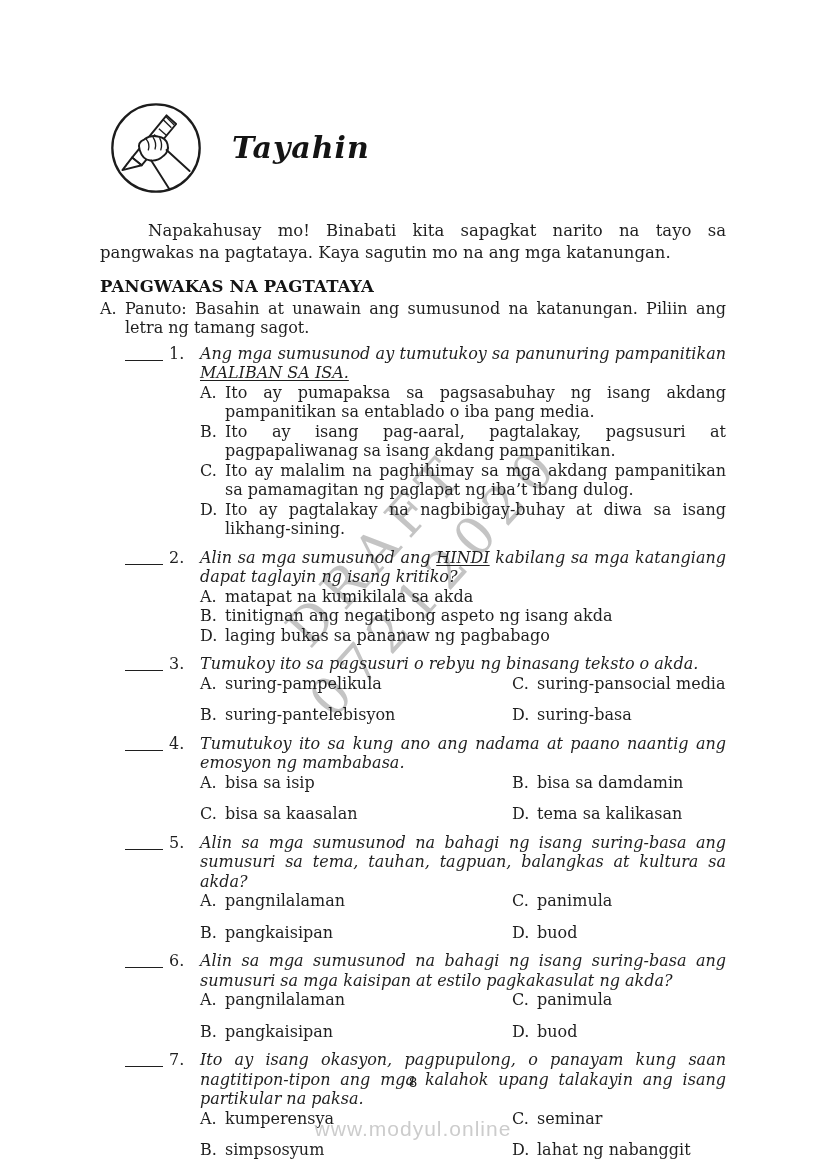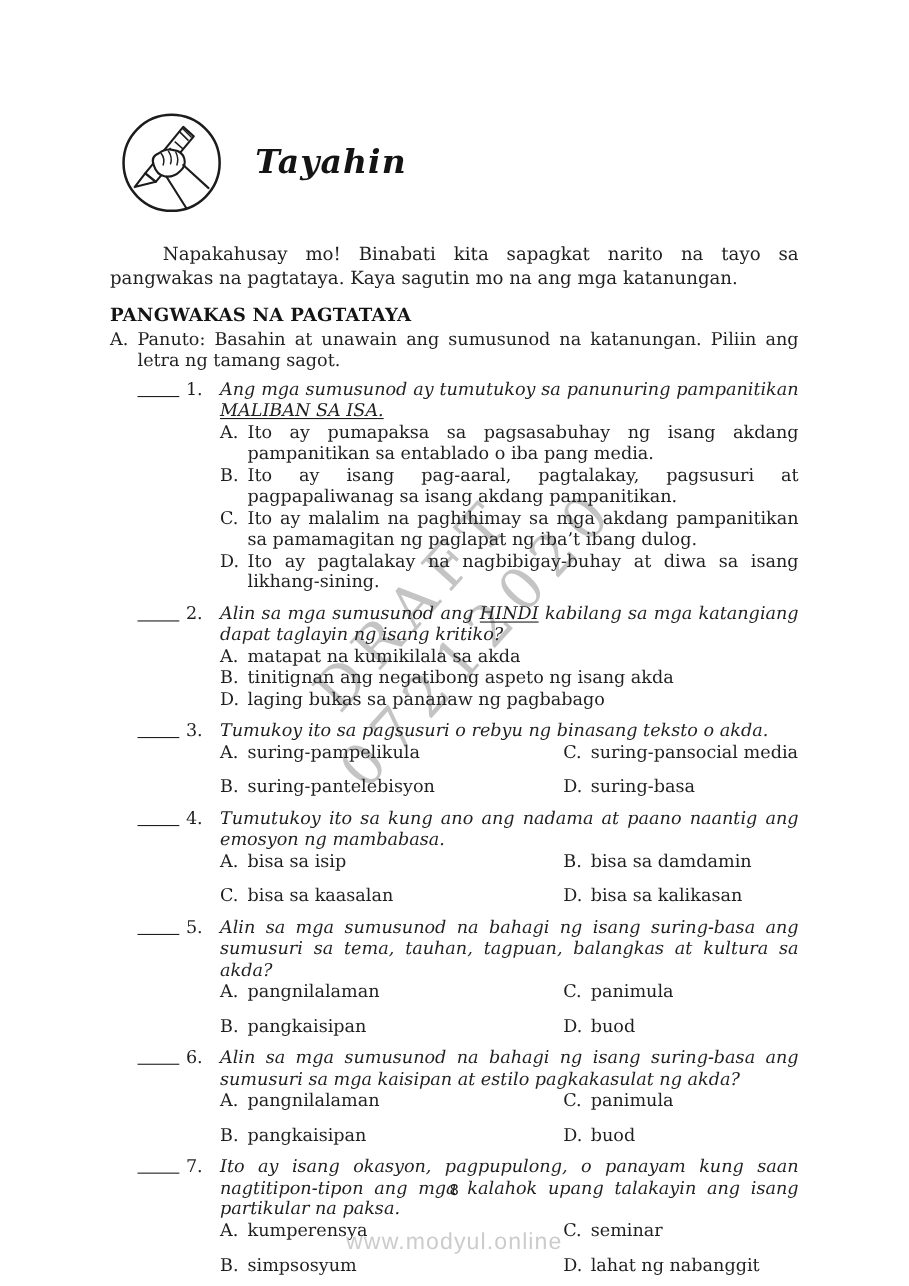--- a/index.html
+++ b/index.html
@@ -233,21 +233,21 @@
       <span class="q-num">4.</span>
       <div class="q-body">
         <p class="stem"><span>Tumutukoy ito sa kung ano ang nadama at paano naantig ang emosyon ng mambabasa.</span></p>
         <div class="opts opts-grid">
   <p class="opt"><span class="opt-label">A.</span><span class="opt-text">bisa sa isip</span></p>
 
   <p class="opt"><span class="opt-label">B.</span><span class="opt-text">bisa sa damdamin</span></p>
 
   <p class="opt"><span class="opt-label">C.</span><span class="opt-text">bisa sa kaasalan</span></p>
 
-  <p class="opt"><span class="opt-label">D.</span><span class="opt-text">bisa sa kalikasan</span></p>
+  <p class="opt"><span class="opt-label">D.</span><span class="opt-text">tema sa kalikasan</span></p>
 </div>
       </div>
     </div>
   </div>
 
   <div class="question">
     <div class="q-row">
       <span class="blank"></span>
       <span class="q-num">5.</span>
       <div class="q-body">

